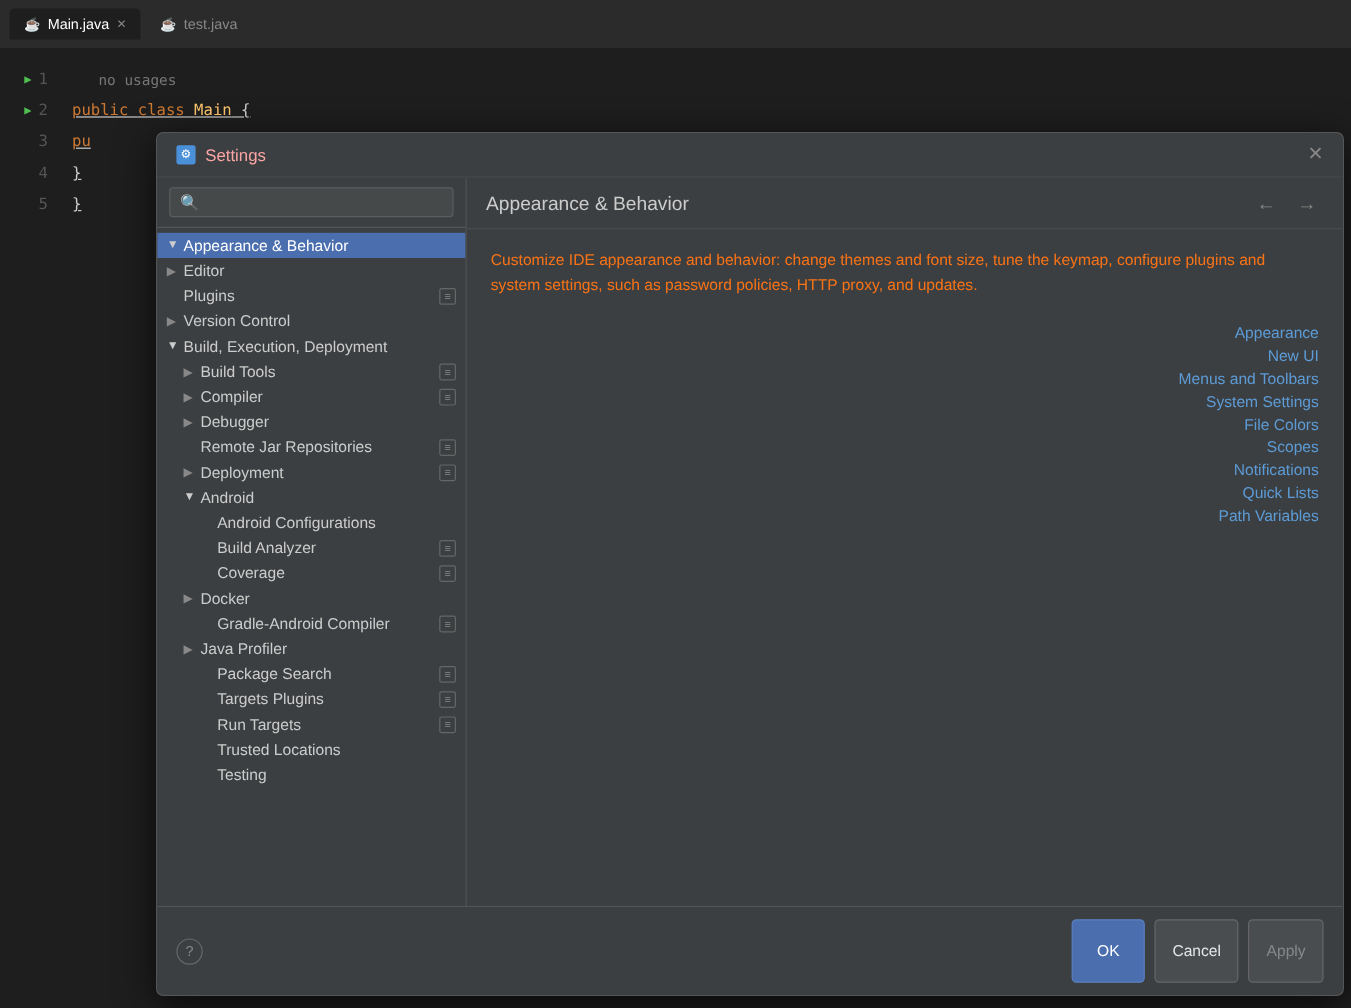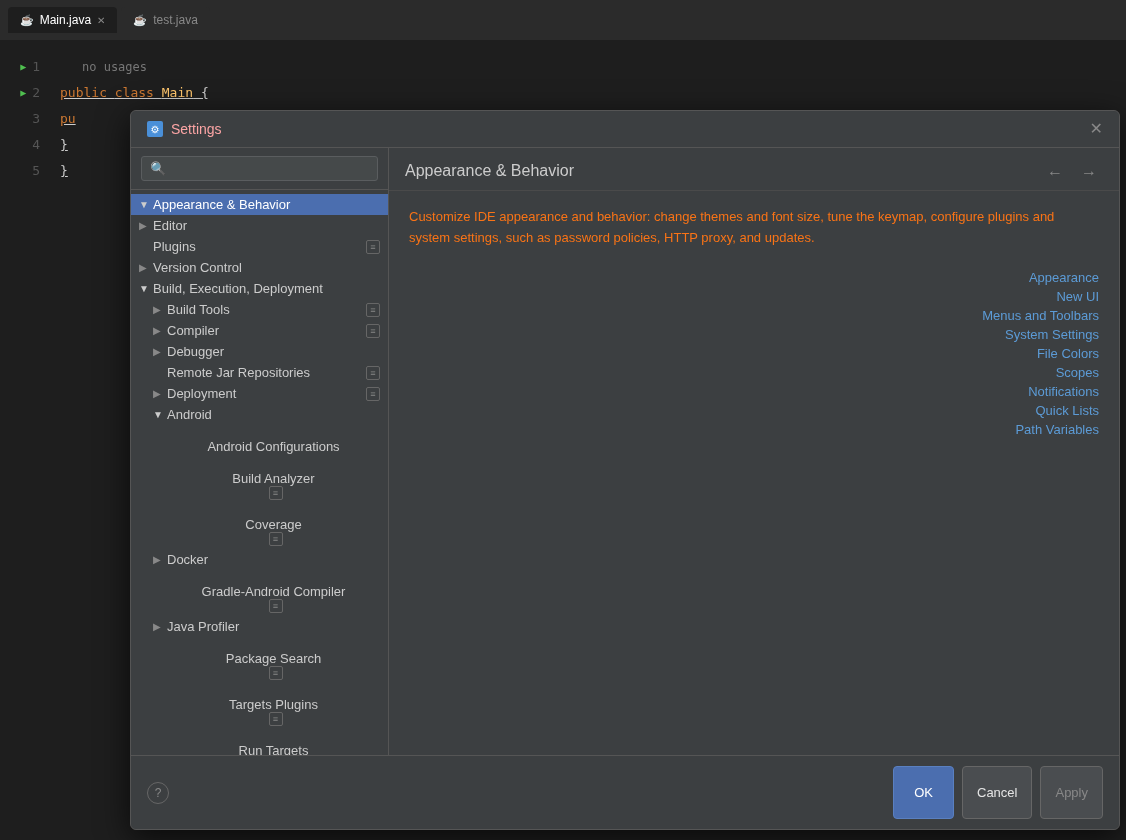--- a/index.html
+++ b/index.html
@@ -183,21 +183,21 @@
       padding: 3px 8px;
       cursor: pointer;
       color: #ccc;
       font-size: 13px;
       position: relative;
       user-select: none;
     }
     .tree-item.selected { background: #4b6eaf; color: #fff; }
     .tree-item.level-0 { padding-left: 8px; }
     .tree-item.level-1 { padding-left: 22px; }
-    .tree-item.level-2 { padding-left: 36px; flex-direction: column; }
+    .tree-item.level-2 { padding-left: 36px; }
 
     .tree-arrow {
       width: 14px;
       color: #888;
       font-size: 10px;
       flex-shrink: 0;
     }
     .tree-arrow.expanded { color: #ccc; }
 
     .tree-label { flex: 1; }

